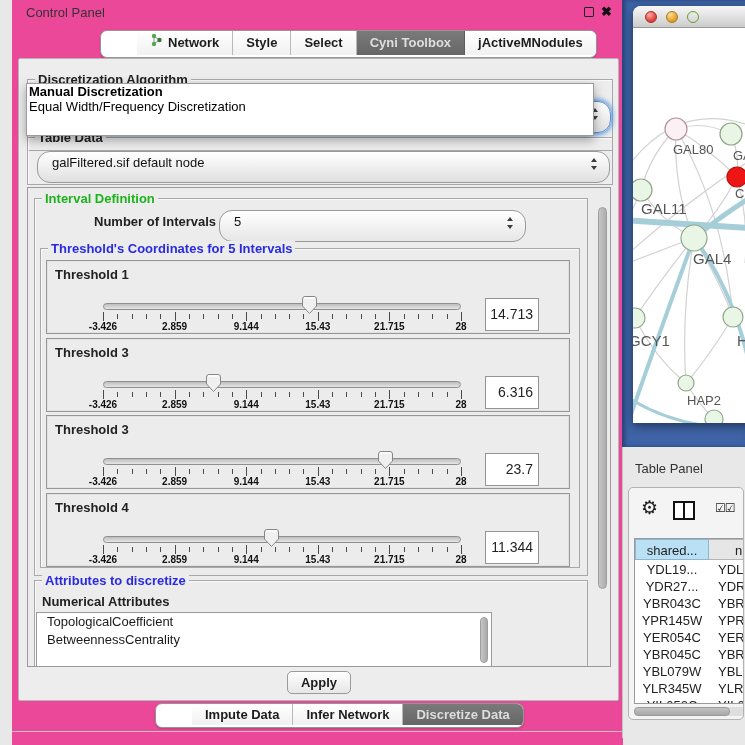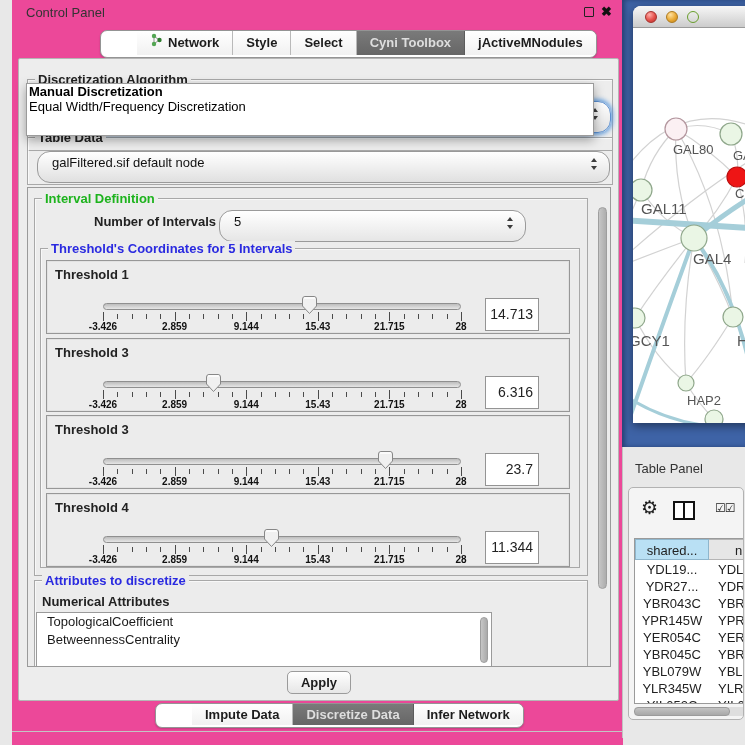--- a/index.html
+++ b/index.html
@@ -379,25 +379,25 @@
           </div>
       </div>
 
       <button class="apply-btn">Apply</button>
     </div>
 
     <div class="segbar bottom-tabs" id="bottomTabs">
         <div class="seg">
           <span>Impute Data</span>
         </div>
+        <div class="seg">
+          <span>Infer Network</span>
+        </div>
         <div class="seg sel">
           <span>Discretize Data</span>
-        </div>
-        <div class="seg">
-          <span>Infer Network</span>
         </div>
       </div>
     <div class="cp-right-edge"></div>
     <div class="cp-bottom-edge"></div>
   </div>
 
   <div class="net-frame">
     <div class="mac-win">
       <div class="mac-tb">
         <span class="light red"></span>

